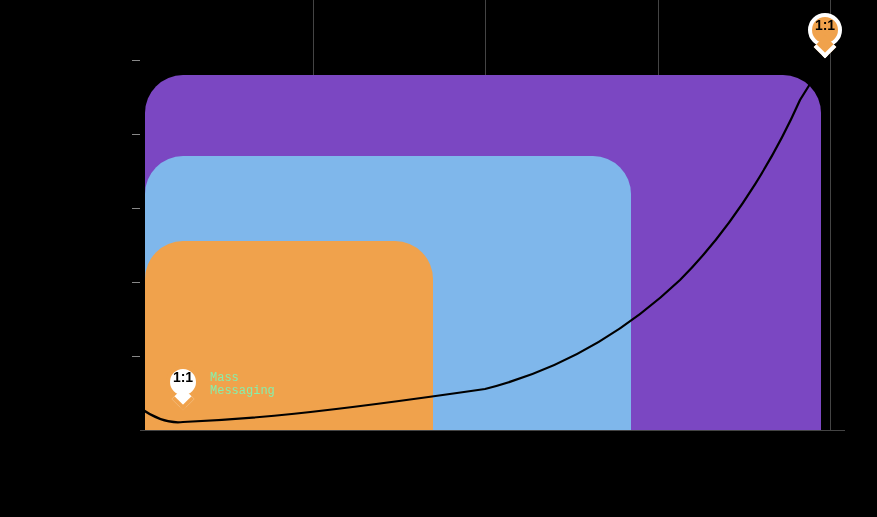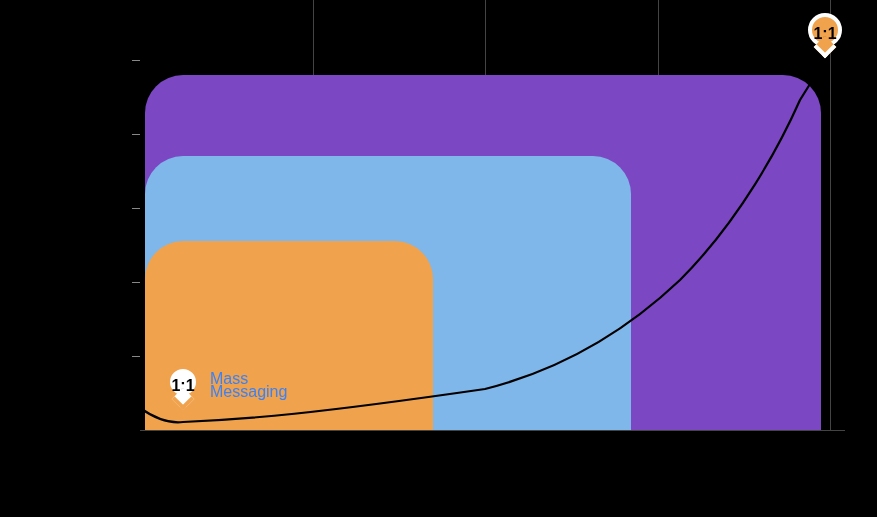--- a/index.html
+++ b/index.html
@@ -64,39 +64,40 @@
   
   .pin{
     position:absolute;
     width:34px;height:34px;
     transform:translate(-50%,-50%);
   }
   .pin .circle{
     width:34px;height:34px;
     border-radius:50%;
     box-sizing:border-box;
-    display:flex;align-items:flex-end;justify-content:center;
-    font-size:16px;font-weight:600;
+    display:flex;align-items:flex-start;justify-content:center;
+    font-size:14px;font-weight:600;
   }
   .pin .tail{
     position:absolute;
     left:50%;bottom:-8px;
     width:12px;height:12px;
     transform:translateX(-50%) rotate(45deg);
   }
   .pin.start .circle{ background:#fff; border:4px solid #f0a24c; color:#000;}
   .pin.start .tail  { background:#fff; border-right:4px solid #f0a24c; border-bottom:4px solid #f0a24c;}
   .pin.end   .circle{ background:#f0a24c; border:4px solid #fff; color:#000;}
   .pin.end   .tail  { background:#f0a24c; border-right:4px solid #fff; border-bottom:4px solid #fff;}
 
   .mass-label{
     position:absolute;
-    color:#3b82f6;
-    font-size:16px;
+    color:#86efac;
+    font-size:12px;
     line-height:13px;
+    font-family:Liberation Mono, monospace;
   }
 
   .ylabel{
     position:absolute;
     left:20px;
     top:50%;
     transform:translateY(-50%) rotate(-90deg);
     transform-origin:center;
     color:#fff;
     font-size:14px;

